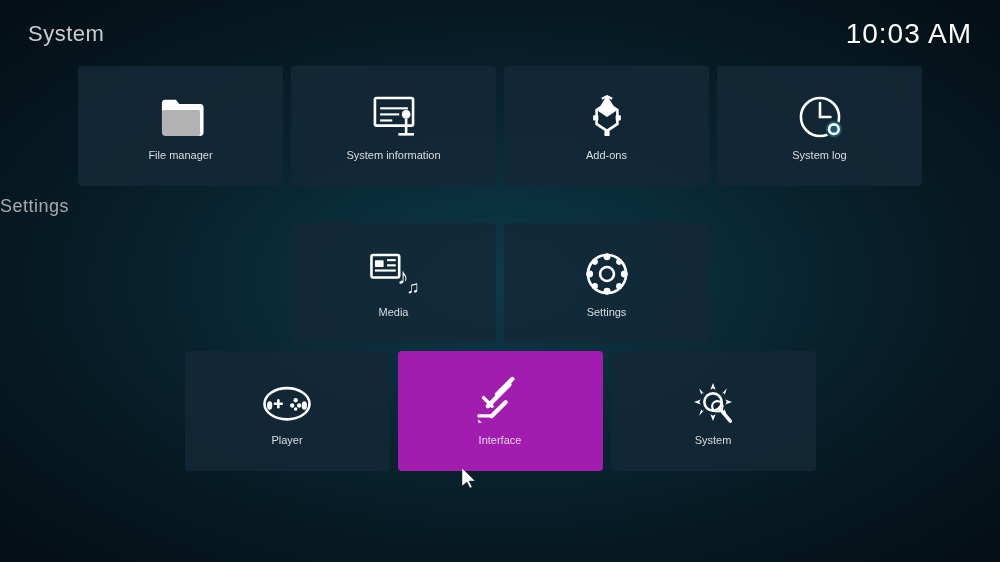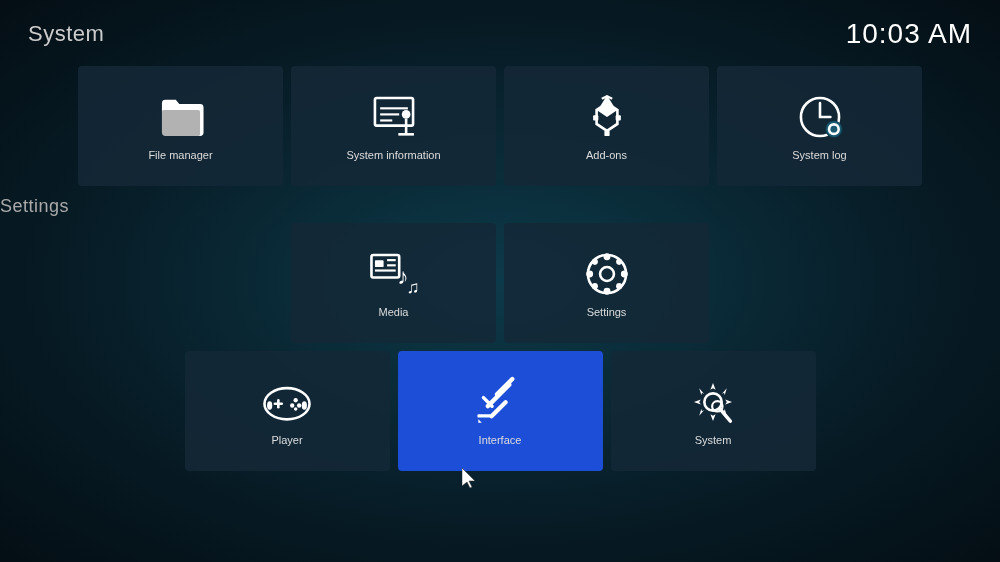--- a/index.html
+++ b/index.html
@@ -49,21 +49,21 @@
       display: flex;
       flex-direction: column;
       align-items: center;
       justify-content: center;
       cursor: pointer;
       transition: background 0.15s;
       position: relative;
     }
 
     .menu-tile.highlighted {
-      background: #1d4ed8;
+      background: #a21caf;
     }
 
     .top-tile {
       width: 205px;
       height: 120px;
     }
 
     .settings-label {
       text-align: left;
       font-size: 18px;

